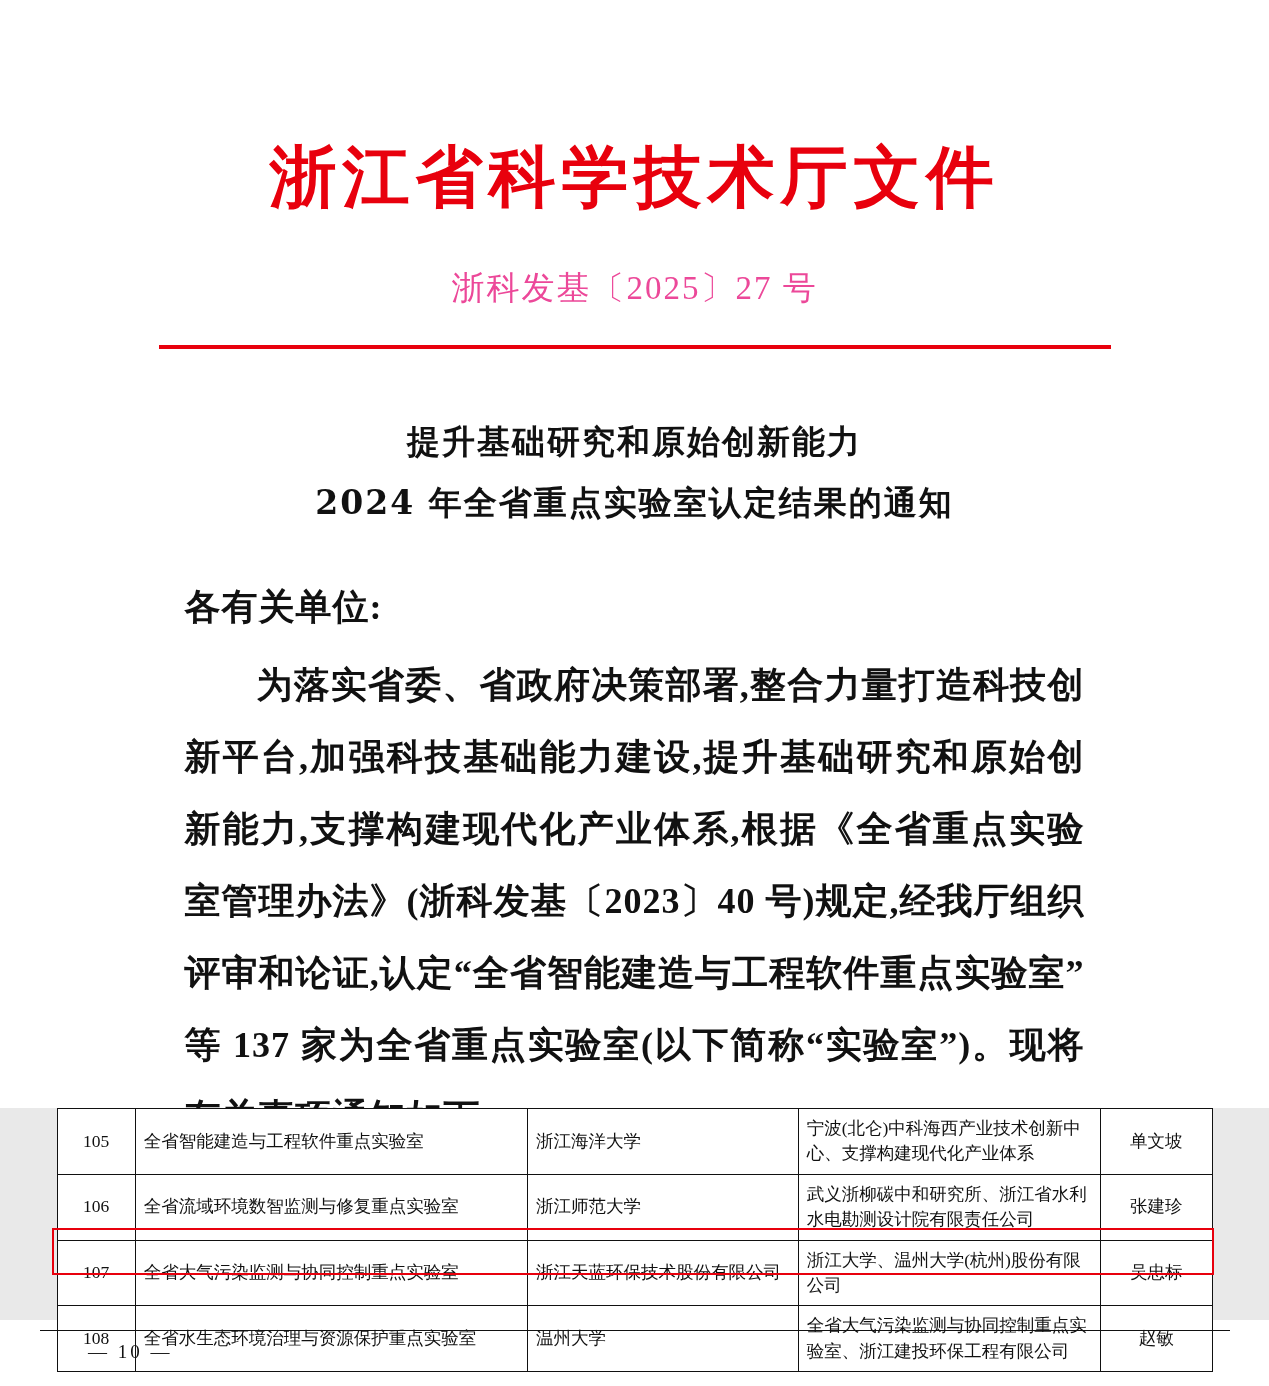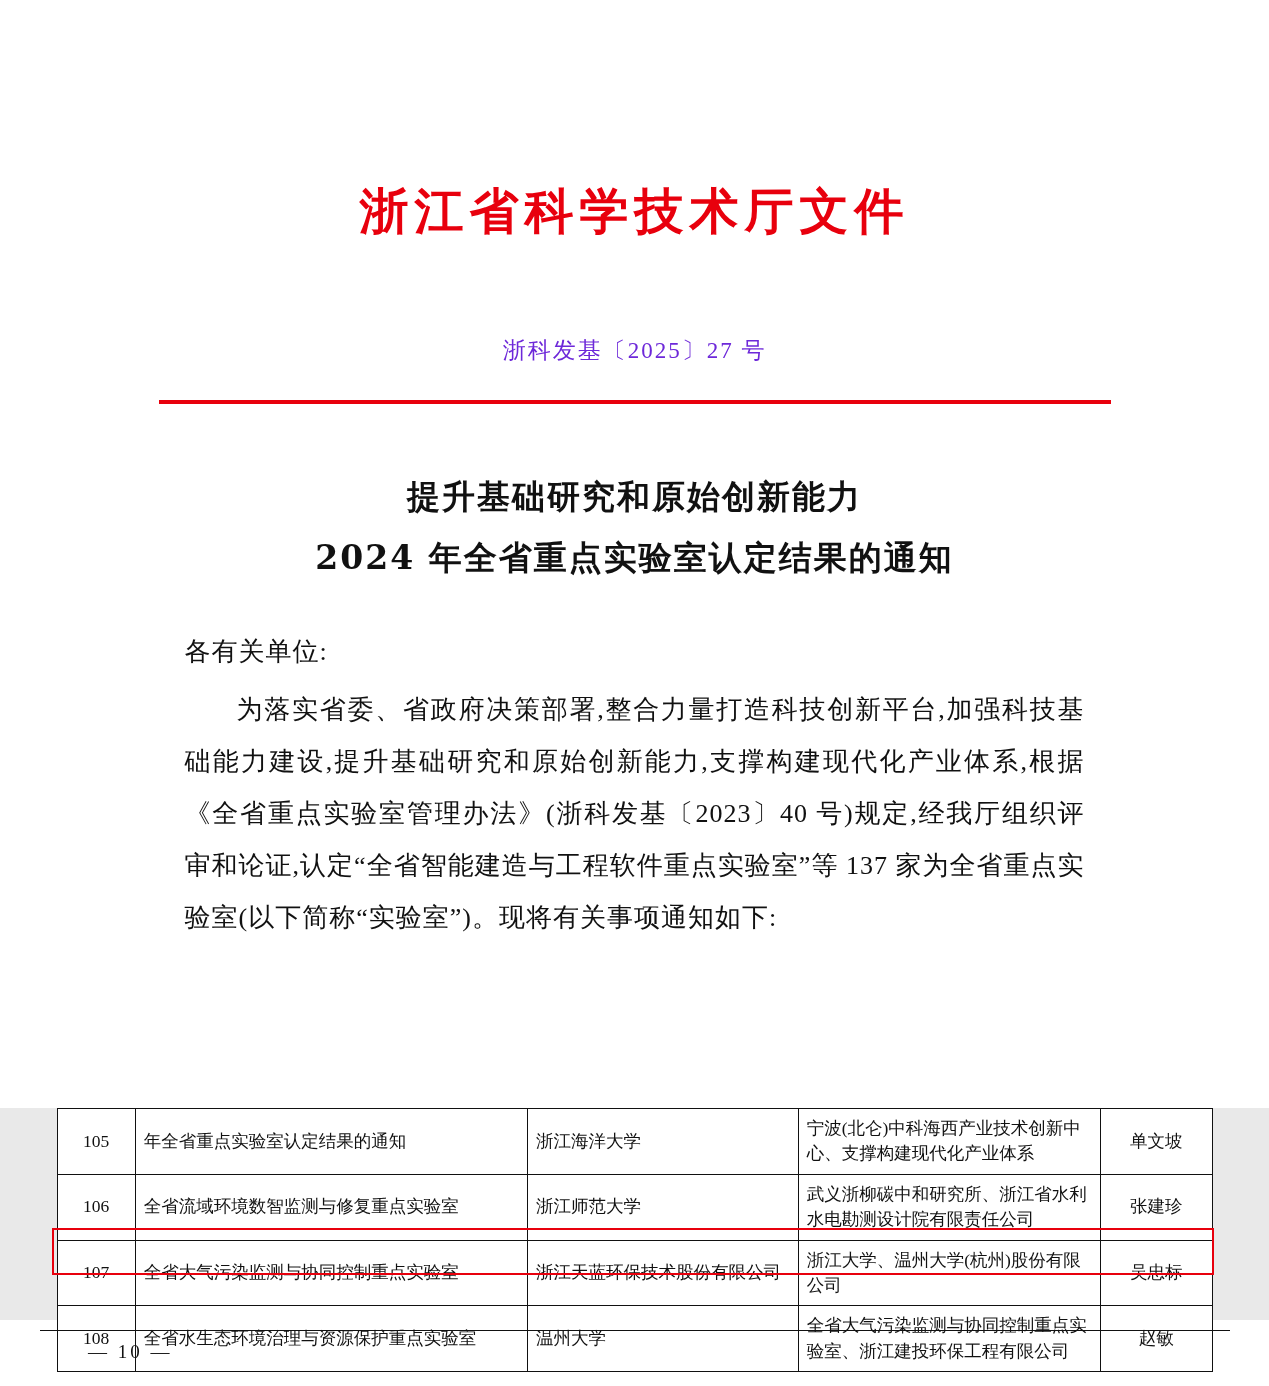--- a/index.html
+++ b/index.html
@@ -23,31 +23,30 @@
 
   
   .doc-header {
     text-align: center;
     padding-top: 140px;
   }
   .doc-title {
     color: #e8000d;
     font-family: "DejaVu Serif", "Liberation Serif", serif;
     font-weight: bold;
-    font-size: 49px;
+    font-size: 67px;
     letter-spacing: 6px;
     line-height: 1.1;
     white-space: nowrap;
-    margin-top: 45px;
   }
   .doc-number {
-    margin-top: 96px;
-    font-size: 23px;
+    margin-top: 52px;
+    font-size: 33px;
     letter-spacing: 2px;
-    color: #6d28d9;
+    color: #ec4899;
     font-family: "Liberation Serif", serif;
   }
   .red-rule {
     margin: 34px auto 0 auto;
     width: 952px;
     height: 4px;
     background: #e8000d;
   }
 
   
@@ -59,24 +58,25 @@
     line-height: 1.85;
     letter-spacing: 2px;
     color: #111;
     font-family: "DejaVu Serif", "Liberation Serif", serif;
   }
 
   
   .body-wrap {
     margin: 38px auto 0 auto;
     width: 900px;
-    font-size: 26px;
+    font-size: 36px;
     line-height: 2.0;
     color: #111;
     letter-spacing: 1px;
+    font-weight: bold;
   }
   .salutation {
     text-align: left;
   }
   .para {
     margin-top: 6px;
     text-indent: 2em;
     text-align: justify;
   }
 
@@ -190,21 +190,21 @@
     <div class="salutation">各有关单位:</div>
     <div class="para">为落实省委、省政府决策部署,整合力量打造科技创新平台,加强科技基础能力建设,提升基础研究和原始创新能力,支撑构建现代化产业体系,根据《全省重点实验室管理办法》(浙科发基〔2023〕40 号)规定,经我厅组织评审和论证,认定“全省智能建造与工程软件重点实验室”等 137 家为全省重点实验室(以下简称“实验室”)。现将有关事项通知如下:</div>
   </div>
 
   <div class="table-zone">
     <div class="shade-band"></div>
     <table class="result-table">
       <tbody>
         <tr>
           <td class="c-no">105</td>
-          <td class="c-lab">年全省重点实验室认定结果的通知</td>
+          <td class="c-lab">全省智能建造与工程软件重点实验室</td>
           <td class="c-host">浙江海洋大学</td>
           <td class="c-join">宁波(北仑)中科海西产业技术创新中心、支撑构建现代化产业体系</td>
           <td class="c-person">单文坡</td>
         </tr>
         <tr>
           <td class="c-no">106</td>
           <td class="c-lab">全省流域环境数智监测与修复重点实验室</td>
           <td class="c-host">浙江师范大学</td>
           <td class="c-join">武义浙柳碳中和研究所、浙江省水利水电勘测设计院有限责任公司</td>
           <td class="c-person">张建珍</td>

